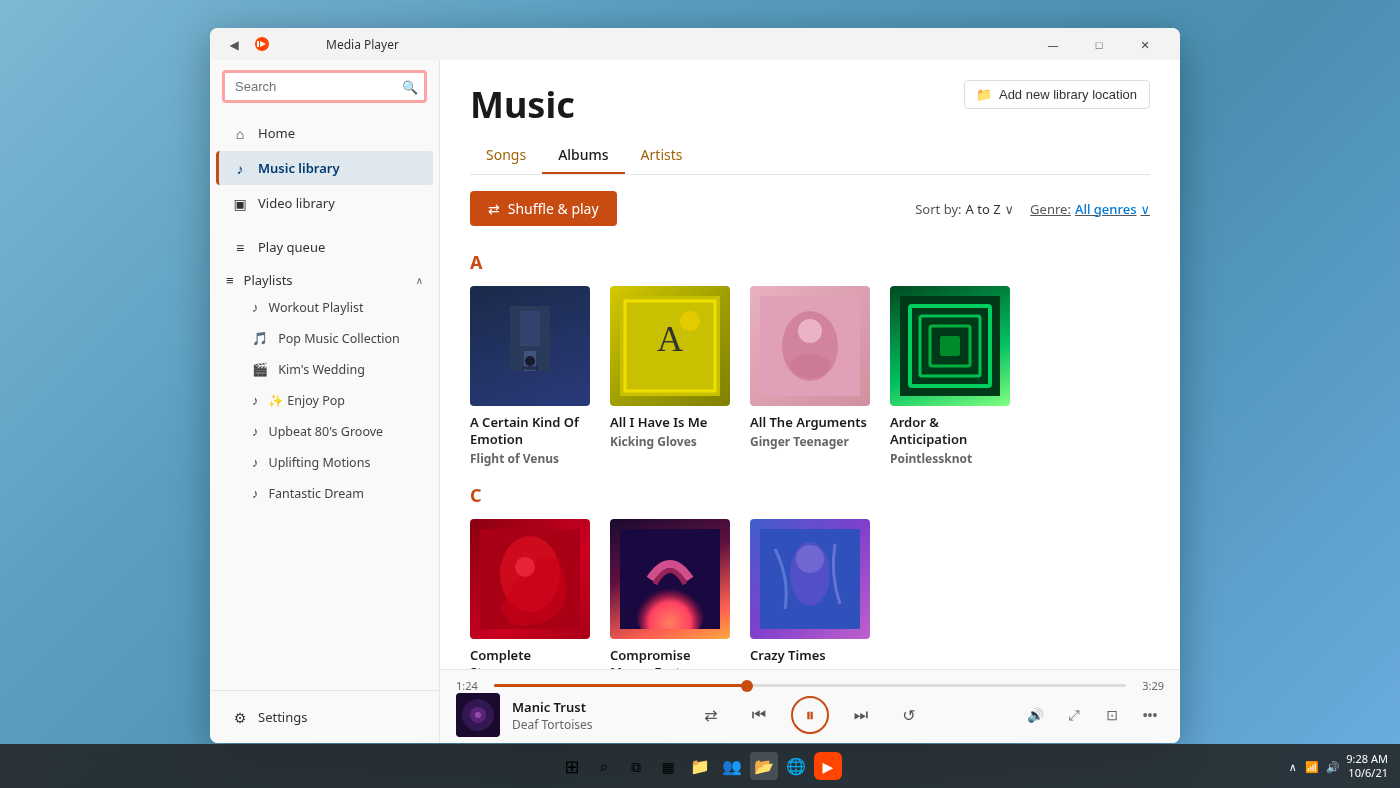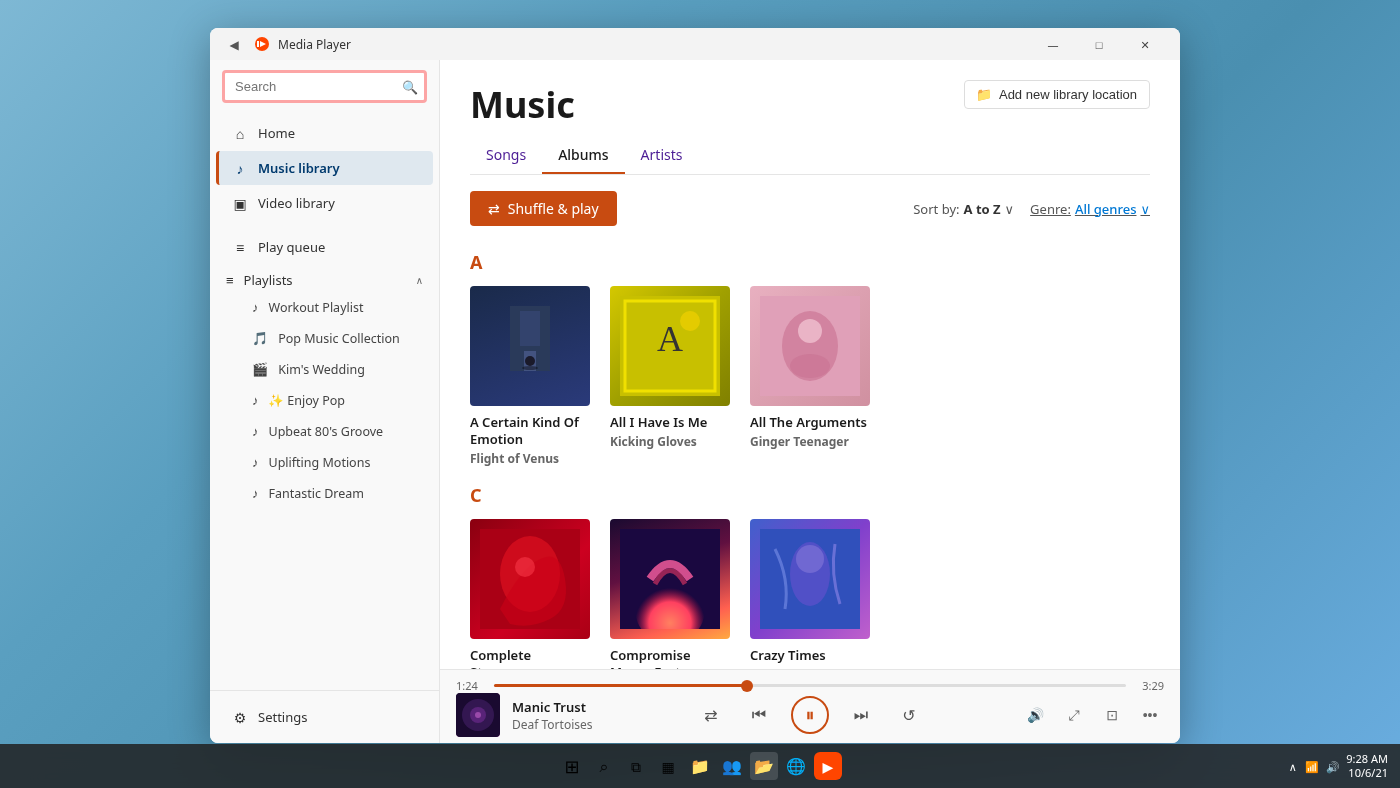--- a/index.html
+++ b/index.html
@@ -56,21 +56,21 @@
       height: 32px;
       background: #f3f3f3;
       display: flex;
       align-items: center;
       padding: 0 12px;
       flex-shrink: 0;
       user-select: none;
     }
     .title-bar-left { display: flex; align-items: center; gap: 8px; flex: 1; }
     .title-bar-back { width: 24px; height: 24px; border-radius: 4px; display: flex; align-items: center; justify-content: center; cursor: pointer; color: #555; font-size: 12px; }
-    .title-bar-title { font-size: 12px; color: #333; font-weight: 400; }
+    .title-bar-title { font-size: 12px; color: #333; font-weight: 400; margin-left: 48px; }
     .title-bar-controls { display: flex; }
     .title-btn { width: 46px; height: 32px; display: flex; align-items: center; justify-content: center; cursor: pointer; font-size: 11px; color: #444; }
 
     
     .app-body {
       display: flex;
       flex: 1;
       overflow: hidden;
     }
 
@@ -153,21 +153,21 @@
     .main-content {
       flex: 1;
       display: flex;
       flex-direction: column;
       overflow: hidden;
     }
     .main-title { font-size: 36px; font-weight: 700; color: #1a1a1a; margin-bottom: 8px; }
     .tab {
       padding: 8px 16px;
       font-size: 14px;
-      color: #4c1d95;
+      color: #a16207;
       cursor: pointer;
       border-bottom: 2px solid transparent;
       margin-bottom: 0;
     }
     .tab.active { color: #1a1a1a; border-bottom: 2px solid #c84b11; font-weight: 500; }
     .main-toolbar {
       padding: 16px 30px 8px;
       display: flex;
       align-items: center;
       justify-content: space-between;
@@ -486,21 +486,21 @@
       </div>
 
       <div class="main-toolbar">
         <button class="shuffle-btn">
           <span>⇄</span>
           <span>Shuffle &amp; play</span>
         </button>
         <div class="toolbar-right">
           <div class="sort-btn">
             <span>Sort by:</span>
-            <span style="font-weight:700;color:#333;">A to Z</span>
+            <span style="font-weight:400;color:#333;">A to Z</span>
             <span>∨</span>
           </div>
           <div class="genre-btn">
             <span>Genre:</span>
             <span class="accent" style="color:#0078d4;font-weight:500;">All genres</span>
             <span style="color:#0078d4;">∨</span>
           </div>
         </div>
       </div>
 
@@ -542,20 +542,33 @@
                 <rect width="100" height="100" fill="#e0a0b8"></rect>
                 <ellipse cx="50" cy="50" rx="28" ry="35" fill="#c87090" opacity="0.6"></ellipse>
                 <circle cx="50" cy="35" r="12" fill="#f0c0d0" opacity="0.8"></circle>
                 <ellipse cx="50" cy="70" rx="20" ry="12" fill="#c87090" opacity="0.5"></ellipse>
               </svg>
             </div>
             <div class="album-title">All The Arguments</div>
             <div class="album-artist">Ginger Teenager</div>
           </div>
 
+          <div class="album-card">
+            <div class="art-placeholder" style="background:linear-gradient(160deg,#004a20 0%,#00c060 60%,#80ff80 100%);">
+              <svg width="100" height="100" viewBox="0 0 100 100">
+                <rect width="100" height="100" fill="#003a18"></rect>
+                <rect x="10" y="10" width="80" height="80" rx="2" fill="none" stroke="#00d060" stroke-width="4"></rect>
+                <rect x="20" y="20" width="60" height="60" rx="2" fill="none" stroke="#00c050" stroke-width="3"></rect>
+                <rect x="30" y="30" width="40" height="40" rx="2" fill="none" stroke="#00b040" stroke-width="3"></rect>
+                <rect x="40" y="40" width="20" height="20" rx="2" fill="#00a030" opacity="0.8"></rect>
+              </svg>
+            </div>
+            <div class="album-title">Ardor &amp; Anticipation</div>
+            <div class="album-artist">Pointlessknot</div>
+          </div>
 
 
         </div>
 
         <div class="section-letter">C</div>
         <div class="albums-grid">
 
           <div class="album-card">
             <div class="art-placeholder" style="background:linear-gradient(135deg,#8a0010 0%,#cc0020 60%,#aa0015 100%);">
               <svg width="100" height="100" viewBox="0 0 100 100">

